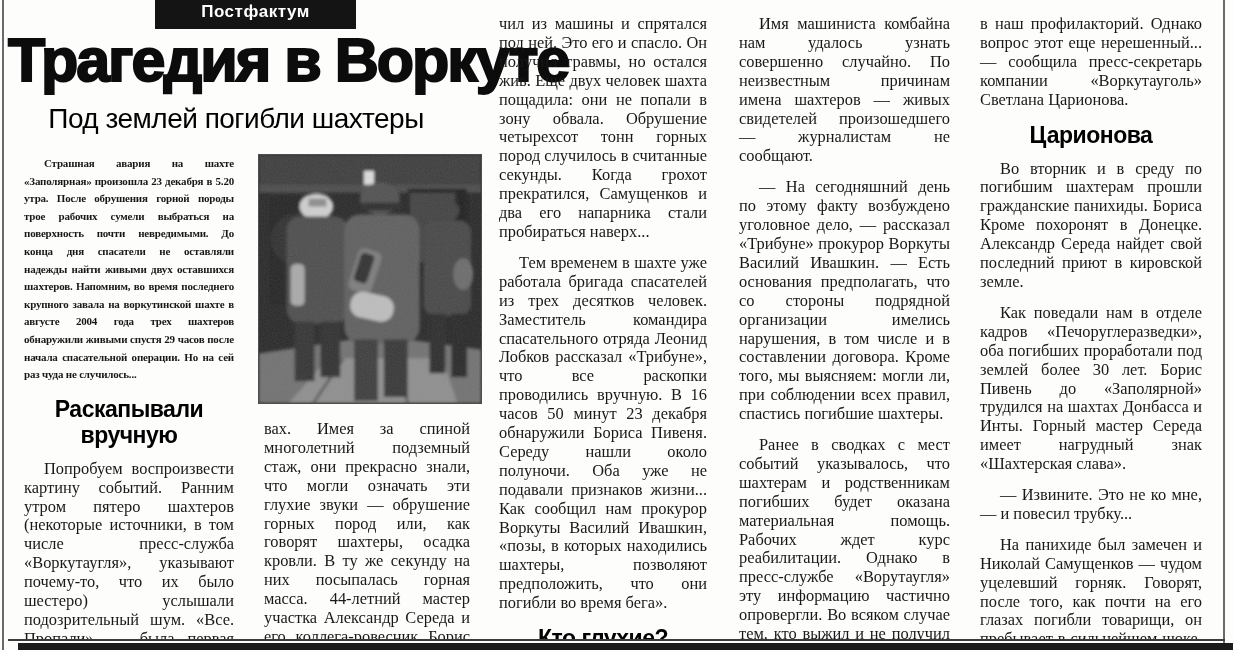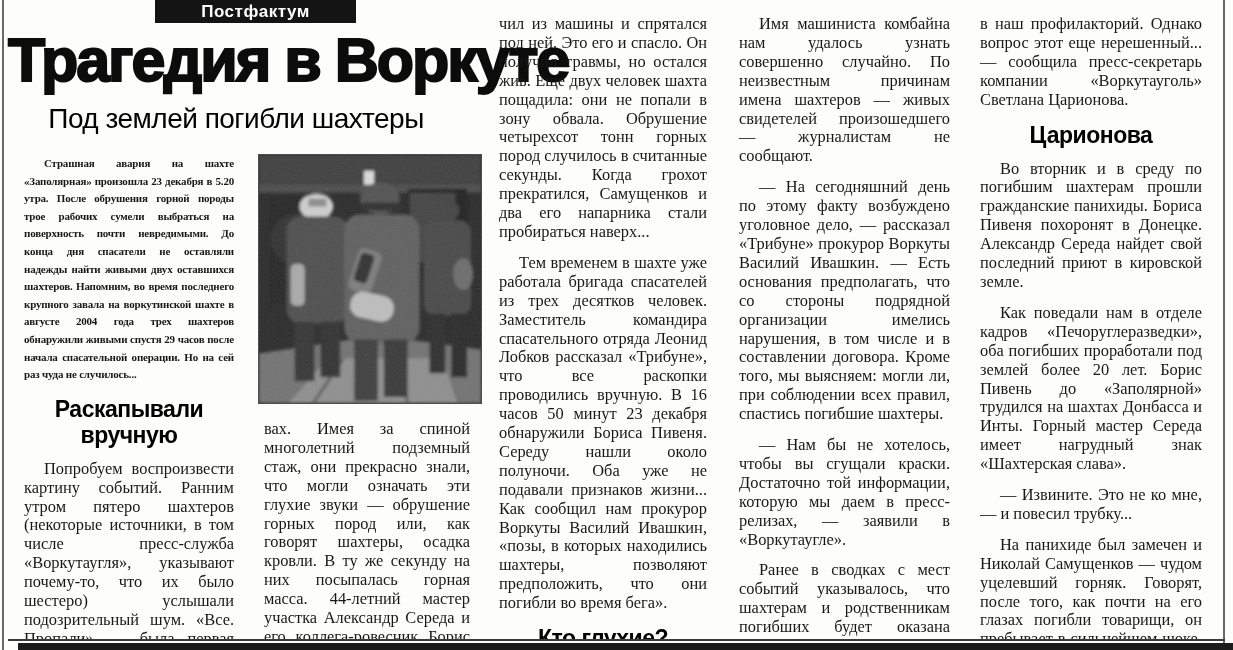--- a/index.html
+++ b/index.html
@@ -9,21 +9,21 @@
     background:#fdfdfc;
     overflow:hidden;
     font-family:"Liberation Serif", serif;
     color:#181818;
   }
   .vrule{position:absolute;top:0;bottom:0;width:2px;background:#6a6a6a;}
   #vrule-left{left:2px;}
   #vrule-right{left:1223px;}
 
   #kicker{
-    position:absolute;left:155px;top:0;width:201px;height:23px;
+    position:absolute;left:155px;top:0;width:201px;height:29px;
     background:#141414;color:#fff;
     font-family:"Liberation Sans", sans-serif;font-weight:bold;
     font-size:17px;line-height:23px;text-align:center;
     letter-spacing:.5px;
   }
   #headline{
     position:absolute;left:8px;top:24px;width:456px;
     font-family:"Liberation Sans", sans-serif;font-weight:bold;
     font-size:61px;line-height:72px;text-align:center;
     letter-spacing:-2px;color:#0c0c0c;
@@ -150,28 +150,27 @@
     </div>
   <div class="col" id="col-3">
       <p class="body noindent">чил из машины и спрятался под ней. Это его и спасло. Он получил травмы, но остался жив. Еще двух человек шахта пощадила: они не попали в зону обвала. Обрушение четырехсот тонн горных пород случилось в считанные секунды. Когда грохот прекратился, Самущенков и два его напарника стали пробираться наверх...</p>
       <p class="body">Тем временем в шахте уже работала бригада спасателей из трех десятков человек. Заместитель командира спасательного отряда Леонид Лобков рассказал «Трибуне», что все раскопки проводились вручную. В 16 часов 50 минут 23 декабря обнаружили Бориса Пивеня. Середу нашли около полуночи. Оба уже не подавали признаков жизни... Как сообщил нам прокурор Воркуты Василий Ивашкин, «позы, в которых находились шахтеры, позволяют предположить, что они погибли во время бега».</p>
       <div class="colhead">Кто глухие?</div>
       <p class="body">Сейчас на месте происшествия работает группа экспертов. Они выясняют, что стало причиной аварии: природный фактор или нарушение правил техники безопасности.</p>
     </div>
   <div class="col" id="col-4">
       <p class="body">Имя машиниста комбайна нам удалось узнать совершенно случайно. По неизвестным причинам имена шахтеров — живых свидетелей произошедшего — журналистам не сообщают.</p>
       <p class="body">— На сегодняшний день по этому факту возбуждено уголовное дело, — рассказал «Трибуне» прокурор Воркуты Василий Ивашкин. — Есть основания предполагать, что со стороны подрядной организации имелись нарушения, в том числе и в составлении договора. Кроме того, мы выясняем: могли ли, при соблюдении всех правил, спастись погибшие шахтеры.</p>
-      <p class="body">— Нам бы не хотелось, чтобы вы сгущали краски. Достаточно той информации, которую мы даем в пресс-релизах, — заявили в «Воркутаугле».</p>
       <p class="body">Ранее в сводках с мест событий указывалось, что шахтерам и родственникам погибших будет оказана материальная помощь. Рабочих ждет курс реабилитации. Однако в пресс-службе «Ворутаугля» эту информацию частично опровергли. Во всяком случае тем, кто выжил и не получил повреждений, денег не дадут.</p>
     </div>
   <div class="col" id="col-5">
       <p class="body noindent">в наш профилакторий. Однако вопрос этот еще нерешенный... — сообщила пресс-секретарь компании «Воркутауголь» Светлана Царионова.</p>
       <div class="colhead">Царионова</div>
-      <p class="body">Во вторник и в среду по погибшим шахтерам прошли гражданские панихиды. Бориса Пивеня похоронят в Донецке. Александр Середа найдет свой последний приют в кировской земле.</p>
-      <p class="body">Как поведали нам в отделе кадров «Печоруглеразведки», оба погибших проработали под землей более 20 лет. Борис Пивень до «Заполярной» трудился на шахтах Донбасса и Инты. Горный мастер Середа имеет нагрудный знак «Шахтерская слава».</p>
+      <p class="body">Во вторник и в среду по погибшим шахтерам прошли гражданские панихиды. Бориса Кроме похоронят в Донецке. Александр Середа найдет свой последний приют в кировской земле.</p>
+      <p class="body">Как поведали нам в отделе кадров «Печоруглеразведки», оба погибших проработали под землей более 30 лет. Борис Пивень до «Заполярной» трудился на шахтах Донбасса и Инты. Горный мастер Середа имеет нагрудный знак «Шахтерская слава».</p>
       <p class="body">— Извините. Это не ко мне, — и повесил трубку...</p>
       <p class="body">На панихиде был замечен и Николай Самущенков — чудом уцелевший горняк. Говорят, после того, как почти на его глазах погибли товарищи, он пребывает в сильнейшем шоке. Когда мы позвонили ему домой и спросили о минувших трагических событиях, он лишь сказал:</p>
       <p class="byline">Наталия ШЕВЕЛЕВА.</p>
     </div>
 
   <div id="bottom-rule"></div>
   <div id="bottom-bar"></div>
 </div>
 
 </body></html>

